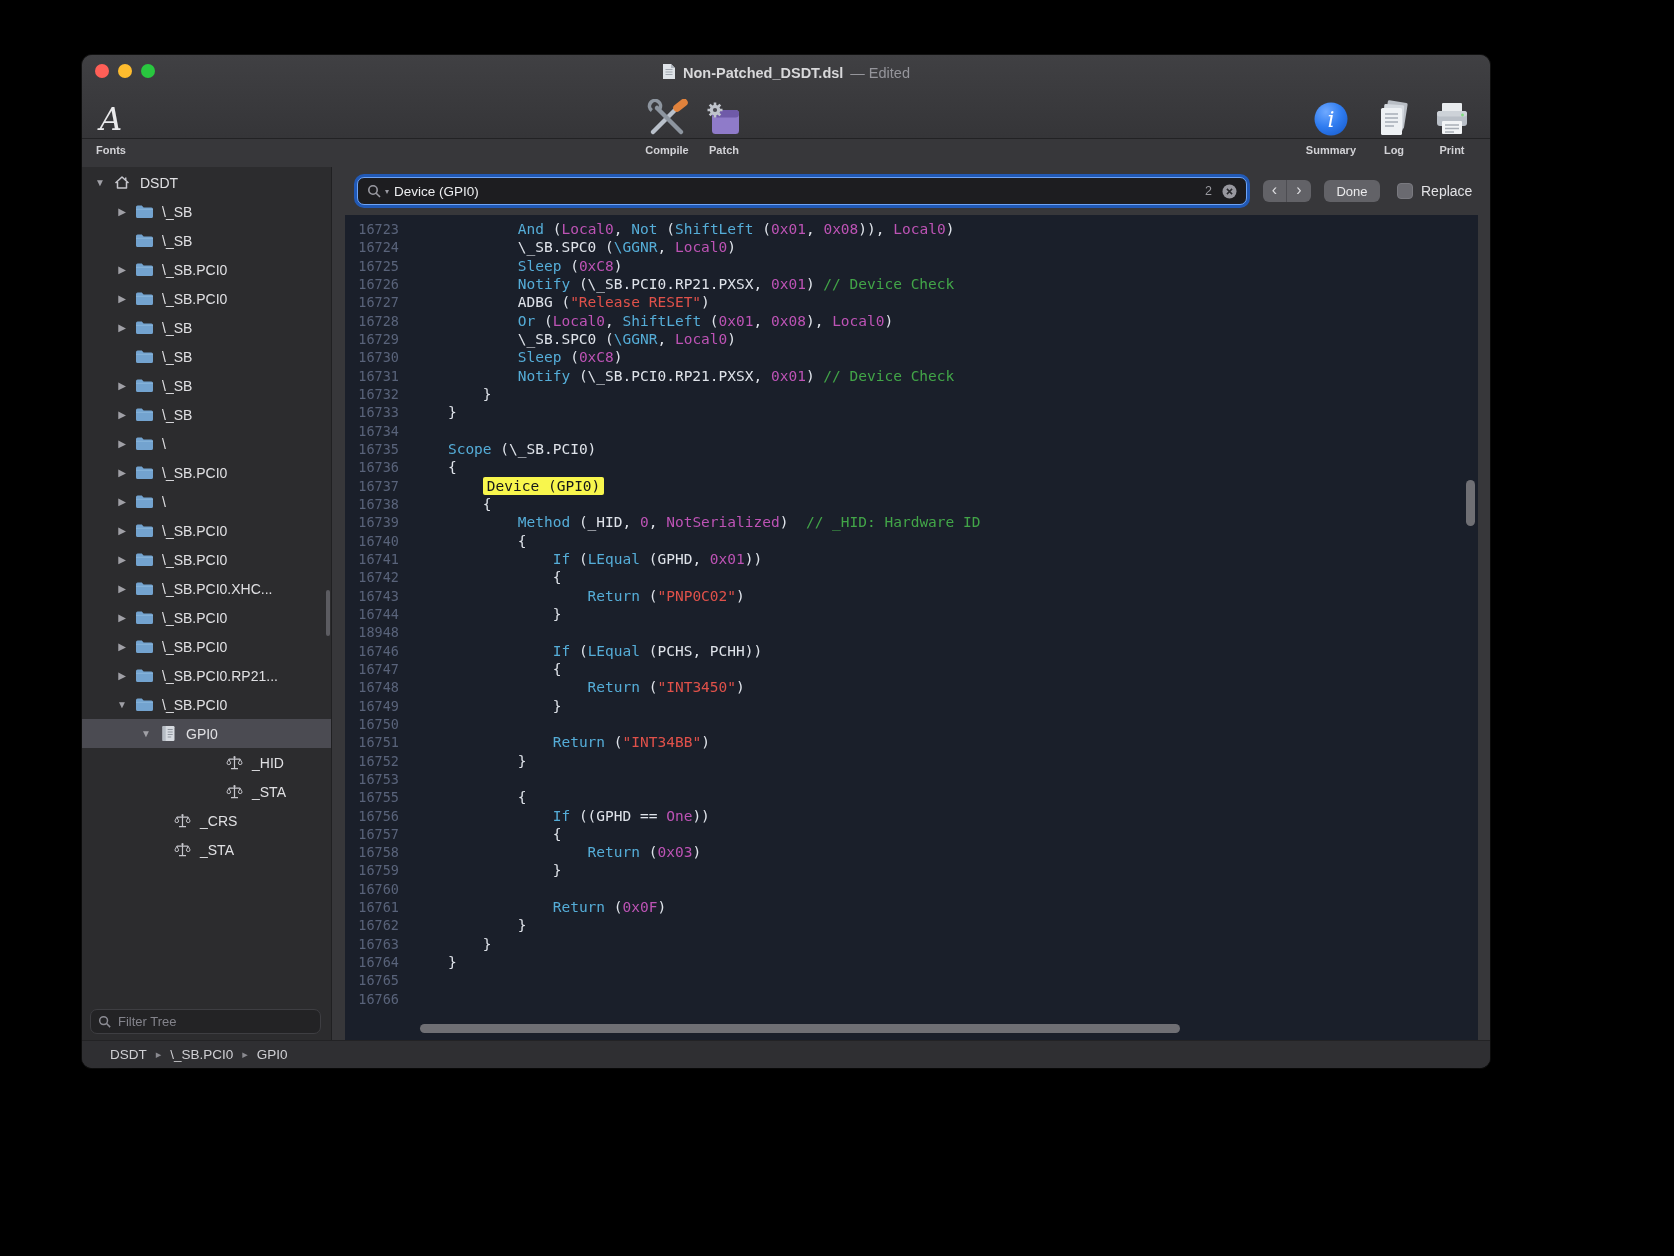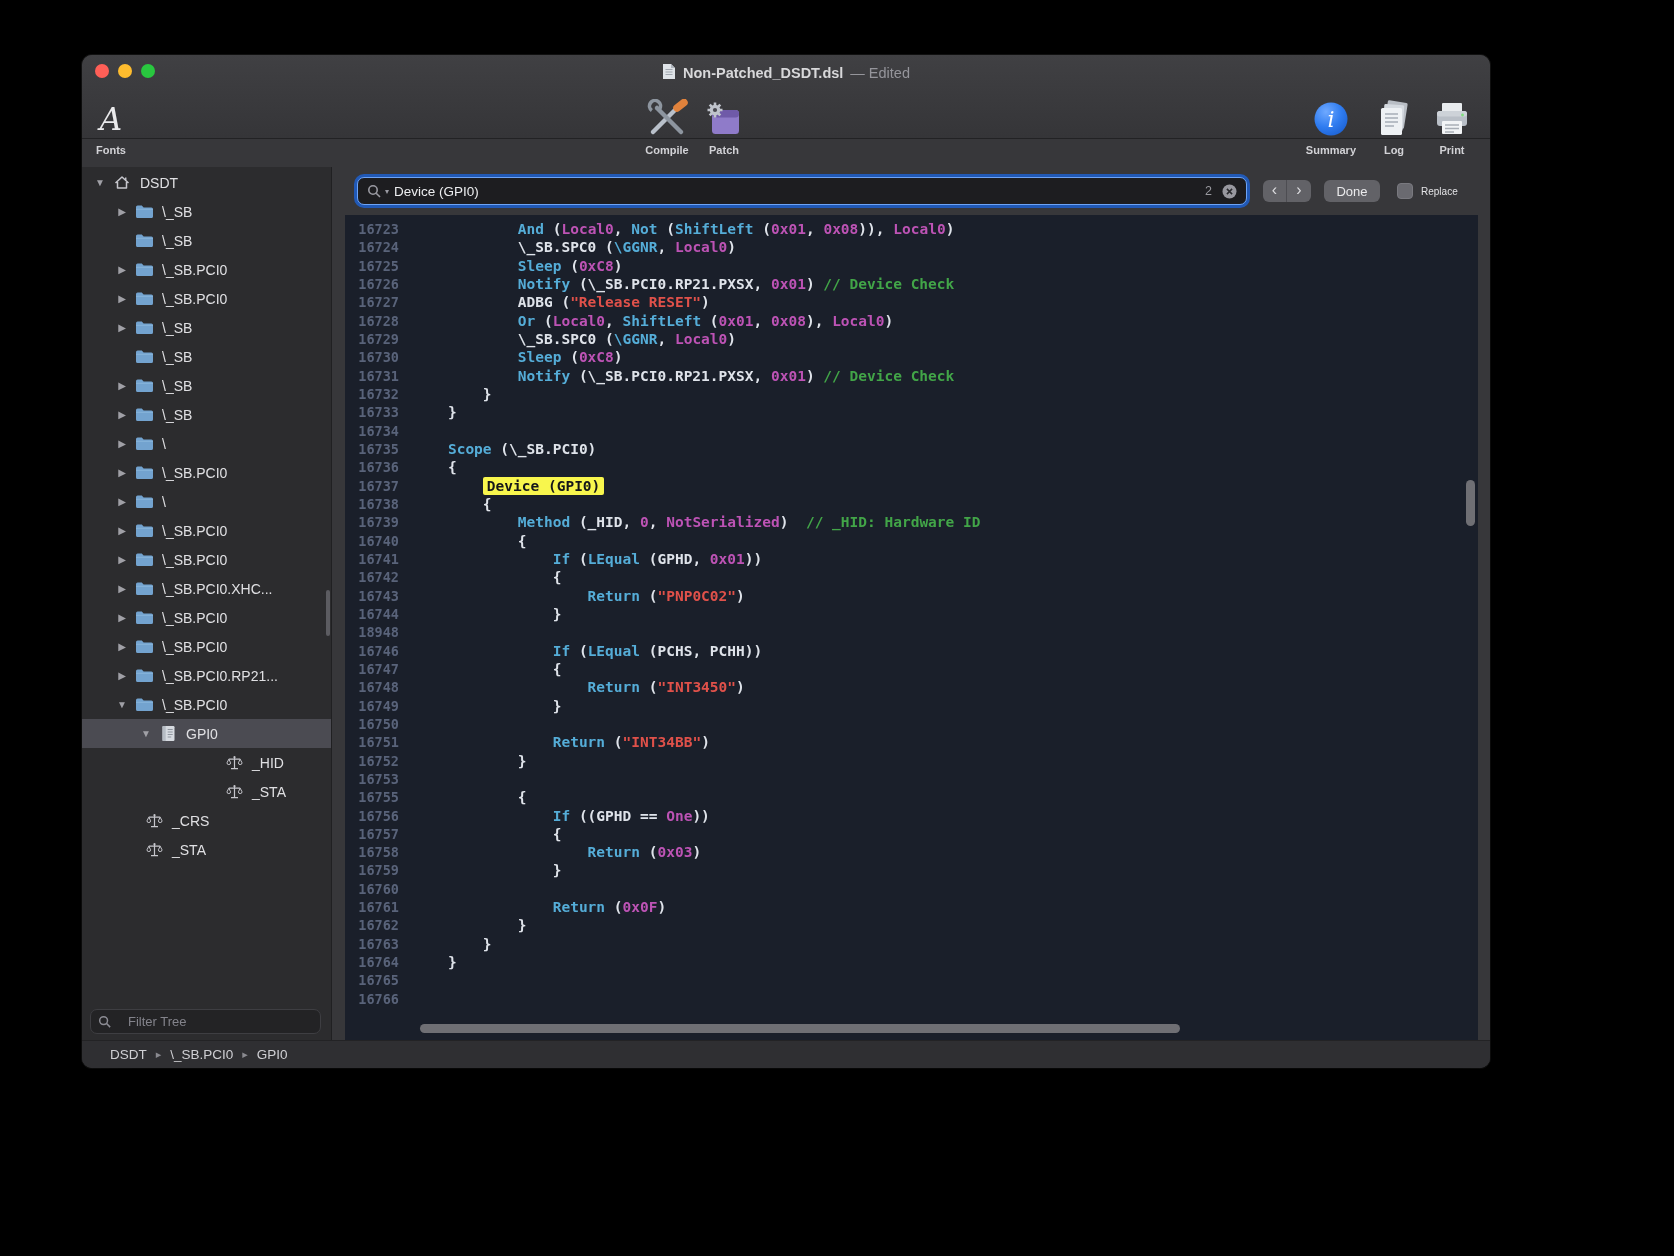--- a/index.html
+++ b/index.html
@@ -33,27 +33,27 @@
 
   
   .sidebar { position:absolute; left:0; top:112px; width:250px; bottom:28px;
              background:#2c2c2e; border-right:1px solid #202022; }
   .tree { padding-top:1px; font-size:14px; color:#e0e0e3; }
   .tree-row { height:29px; display:flex; align-items:center; white-space:nowrap; }
   .tree-row.selected { background:#4b4b52; }
   .tri { width:20px; flex:none; text-align:center; color:#a0a0a6; font-size:10px; }
   .ticon { width:24px; flex:none; display:flex; justify-content:center; align-items:center; }
   .tlabel { margin-left:6px; }
-  .lvl0{padding-left:8px} .lvl1{padding-left:30px} .lvl1b{padding-left:40px}
+  .lvl0{padding-left:8px} .lvl1{padding-left:30px} .lvl1b{padding-left:68px}
   .lvl2{padding-left:54px} .lvl3{padding-left:120px}
   .side-thumb { position:absolute; right:1px; top:423px; width:4px; height:46px;
                 background:#5c5c61; border-radius:2px; }
   .filter-field { position:absolute; left:8px; right:10px; bottom:6px; height:25px;
                   background:#232325; border:1px solid #3e3e42; border-radius:7px;
-                  display:flex; align-items:center; padding:0 7px; gap:16px;margin-top:40px; }
+                  display:flex; align-items:center; padding:0 7px; gap:6px;margin-top:40px; }
   .filter-text { color:#83838b; font-size:13px; }
 
   
   .bottombar { position:absolute; left:0; right:0; bottom:0; height:28px;
                background:#2f2f32; border-top:1px solid #232325;
                display:flex; align-items:center; padding-left:28px; gap:9px;
                font-size:13.5px; color:#cfcfd3; }
   .crumb-sep { color:#8a8a90; font-size:11px; }
 
   
@@ -71,25 +71,25 @@
              display:flex; align-items:center; justify-content:center;
              font-size:16px; line-height:1; padding-bottom:2px; }
   .nav-btn.prev{ border-radius:6px 0 0 6px; border-right:1px solid #4d4d52; }
   .nav-btn.next{ border-radius:0 6px 6px 0; }
   .done-btn { margin-left:13px; min-width:56px; height:22px; background:#626267;
               border-radius:6px; color:#eaeaec; font-size:13px;
               display:flex; align-items:center; justify-content:center; }
   .replace-wrap { margin-left:17px; display:flex; align-items:center; gap:8px; }
   .checkbox { width:16px; height:16px; background:#6a6a70; border:1px solid #79797f;
               border-radius:4px; }
-  .replace-label { color:#e2e2e5; font-size:10px; }
+  .replace-label { color:#e2e2e5; font-size:14px; }
 
   
   .editor { position:absolute; left:12px; right:12px; top:48px; bottom:0;
-            background:var(--editor_bg,#1a1f2a); overflow:hidden;font-weight:bold; }
+            background:var(--editor_bg,#1a1f2a); overflow:hidden; }
   .code { padding-top:5px; }
   .cl { display:flex; height:18.33px; line-height:18.33px;
         font-family:"DejaVu Sans Mono", monospace; font-size:14.5px; }
   .ln { width:58px; flex:none; text-align:right; color:#59637a; font-size:13.5px;
         padding-right:4px; }
   .ct { white-space:pre; padding-left:10px; color:#dfe3ea; }
   .tp { color:#dfe3ea; }
   .tk { color:var(--keyword,#55add8); }
   .tn { color:var(--number,#bd53b5);text-align:right; }
   .ts { color:var(--string,#e0514a); }

